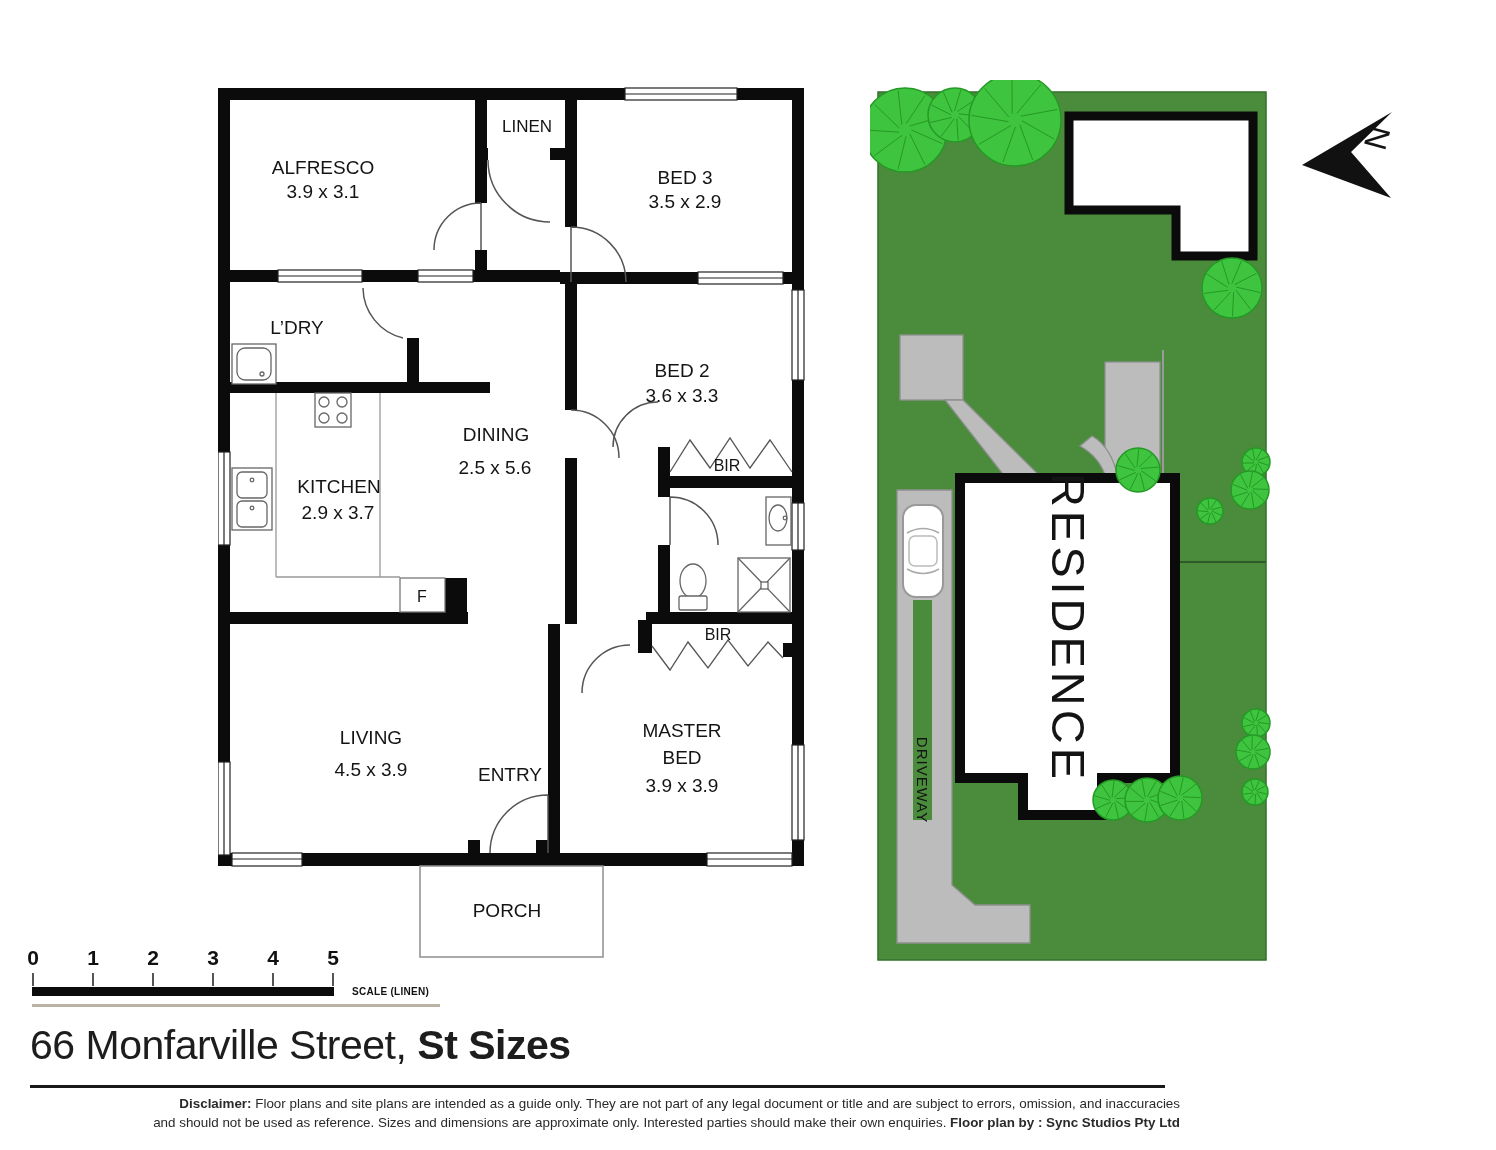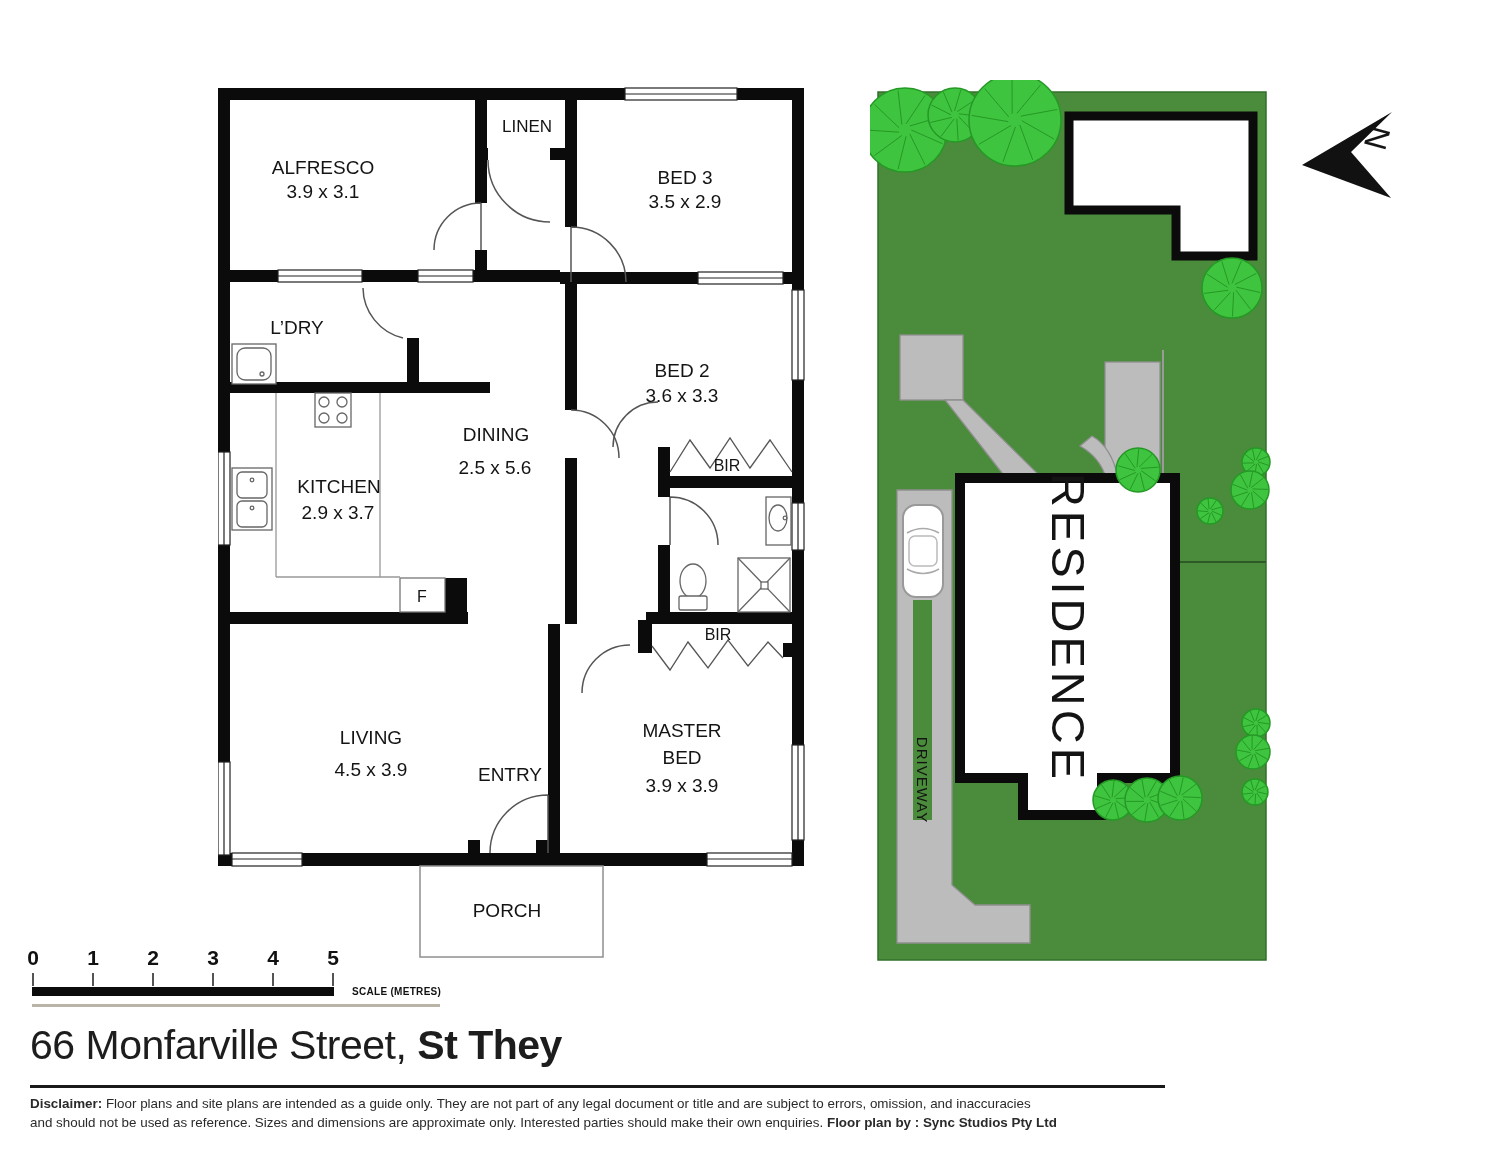--- a/index.html
+++ b/index.html
@@ -15,21 +15,21 @@
   #scalebar .bar{position:absolute;left:2px;top:41px;width:302px;height:9px;background:#0b0b0b;}
   #scalebar .slabel{position:absolute;left:322px;top:40px;font-size:10px;font-weight:bold;
                     color:#111;letter-spacing:.3px;white-space:nowrap;}
   #scalebar .gline{position:absolute;left:2px;top:58px;width:408px;height:3px;background:#b9b4a5;}
   
   #address{position:absolute;left:30px;top:1022px;font-size:41px;color:#1d1d1d;
            letter-spacing:-.5px;white-space:nowrap;}
   #address b{font-weight:bold;}
   #rule{position:absolute;left:30px;top:1085px;width:1135px;height:3px;background:#191919;}
   #disclaimer{position:absolute;left:30px;top:1094px;width:1150px;font-size:13.4px;
-              line-height:1.42;color:#2a2a2a;}
+              line-height:1.42;color:#2a2a2a;text-align:right;}
   #logo{position:absolute;left:1180px;top:1004px;font-family:"Liberation Serif",serif;
         font-size:124px;color:#e4182f;letter-spacing:-3px;line-height:1;}
 </style>
 </head>
 <body>
 
 <div id="canvas">
 
   <svg class="abs" style="left:218px;top:80px;" width="600" height="900" viewBox="0 0 600 900">
 
@@ -346,24 +346,24 @@
     <span class="num" style="left:183px">3</span>
     <span class="num" style="left:243px">4</span>
     <span class="num" style="left:303px">5</span>
     <div class="tick" style="left:2px"></div>
     <div class="tick" style="left:62px"></div>
     <div class="tick" style="left:122px"></div>
     <div class="tick" style="left:182px"></div>
     <div class="tick" style="left:242px"></div>
     <div class="tick" style="left:302px"></div>
     <div class="bar"></div>
-    <span class="slabel">SCALE (METRES)</span>
+    <span class="slabel">SCALE (LINEN)</span>
     <div class="gline"></div>
   </div>
 
-  <div id="address"><span>66 Monfarville Street, </span><b>St They</b></div>
+  <div id="address"><span>66 Monfarville Street, </span><b>St Sizes</b></div>
 
   <div id="rule"></div>
 
   <div id="disclaimer"><b>Disclaimer:</b><span> Floor plans and site plans are intended as a guide only. They are not part of any legal document or title and are subject to errors, omission, and inaccuracies</span><br><span>and should not be used as reference. Sizes and dimensions are approximate only. Interested parties should make their own enquiries. </span><b>Floor plan by : Sync Studios Pty Ltd</b></div>
 
 
 </div>
 
 </body></html>

